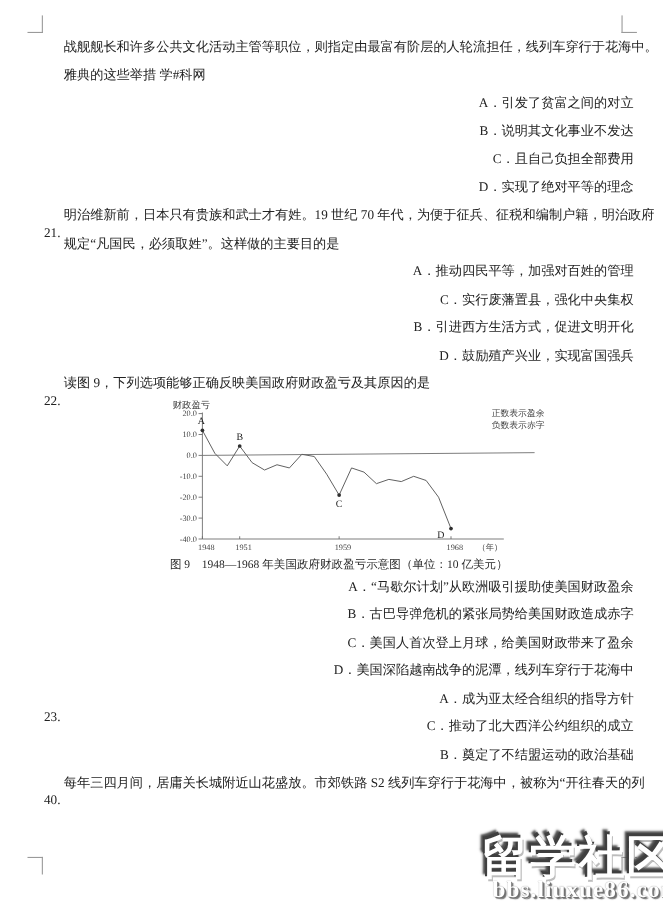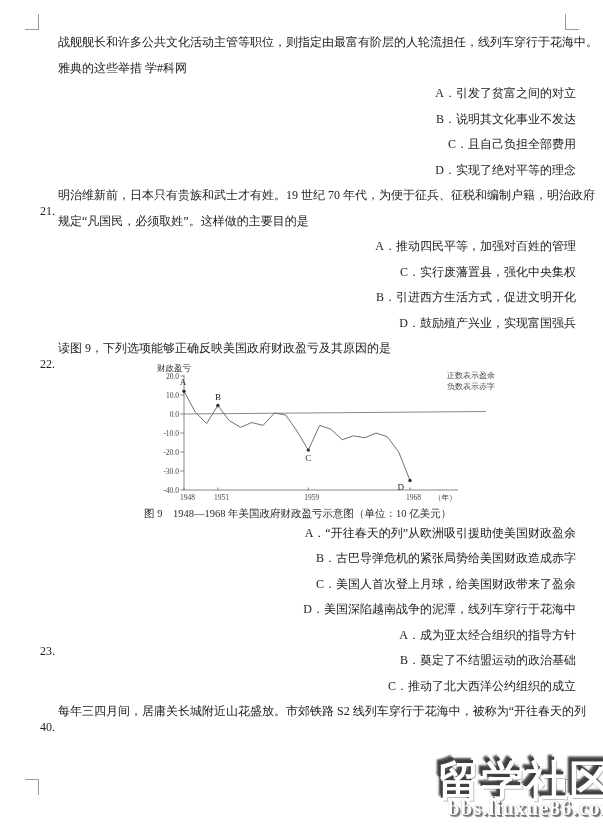--- a/index.html
+++ b/index.html
@@ -28,21 +28,21 @@
   .chart-wrap{margin:2px 0 0 86px;width:380px;}
   .chart-wrap svg{display:block;}
   .ax{stroke:#6b6b6b;stroke-width:0.8;fill:none;}
   .dl{fill:none;stroke:#5f5f5f;stroke-width:0.9;}
   .dot{fill:#2f2f2f;}
   .tick{font-size:7.5px;fill:#444;font-family:"Liberation Serif","DejaVu Serif",serif;}
   .lg{font-size:8px;fill:#444;font-family:"Liberation Serif","DejaVu Serif",serif;}
   .yl{font-size:8.5px;fill:#333;font-family:"Liberation Serif","DejaVu Serif",serif;}
   .al{font-size:9px;fill:#1d1d1d;font-family:"Liberation Serif","DejaVu Serif",serif;}
   .caption{
-    text-align:left;font-size:10.5px;line-height:15px;
+    text-align:center;font-size:10.5px;line-height:15px;
     padding-right:52px;color:#2a2a2a;white-space:nowrap;
   }
 
   .watermark{
     position:absolute;top:760px;right:-16px;z-index:5;
     text-align:left;line-height:1;pointer-events:none;
   }
   .wm-title{
     font-size:42px;font-weight:bold;letter-spacing:2px;color:#ffffff;
     text-shadow:-2px -3px 0 #3f3f3f, -4px -5px 2px #4a4a4a, 1px 1px 0 #bdbdbd;
@@ -124,31 +124,31 @@
           <circle cx="73.9" cy="41.45" r="1.7" class="dot"></circle>
           <text x="73.9" y="36.45" text-anchor="middle" class="al">B</text>
           <circle cx="164.3" cy="86.1" r="1.7" class="dot"></circle>
           <text x="164.3" y="97.1" text-anchor="middle" class="al">C</text>
           <circle cx="266" cy="116.5" r="1.7" class="dot"></circle>
           <text x="260" y="125.5" text-anchor="end" class="al">D</text>
         </svg>
       <div class="caption">图 9　1948—1968 年美国政府财政盈亏示意图（单位：10 亿美元）</div>
     </div>
 
-    <div class="opt">A．“开往春天的列”从欧洲吸引援助使美国财政盈余</div>
+    <div class="opt">A．“马歇尔计划”从欧洲吸引援助使美国财政盈余</div>
     <div class="opt">B．古巴导弹危机的紧张局势给美国财政造成赤字</div>
     <div class="opt">C．美国人首次登上月球，给美国财政带来了盈余</div>
     <div class="opt">D．美国深陷越南战争的泥潭，线列车穿行于花海中</div>
   </div>
 
   <div class="q">
     <span class="qnum">23.</span>
     <div class="opt">A．成为亚太经合组织的指导方针</div>
+    <div class="opt">C．推动了北大西洋公约组织的成立</div>
     <div class="opt">B．奠定了不结盟运动的政治基础</div>
-    <div class="opt">C．推动了北大西洋公约组织的成立</div>
   </div>
 
   <div class="q">
     <span class="qnum">40.</span>
     <div class="line">每年三四月间，居庸关长城附近山花盛放。市郊铁路 S2 线列车穿行于花海中，被称为“开往春天的列</div>
   </div>
 
 </div>
 
 <div class="watermark">

